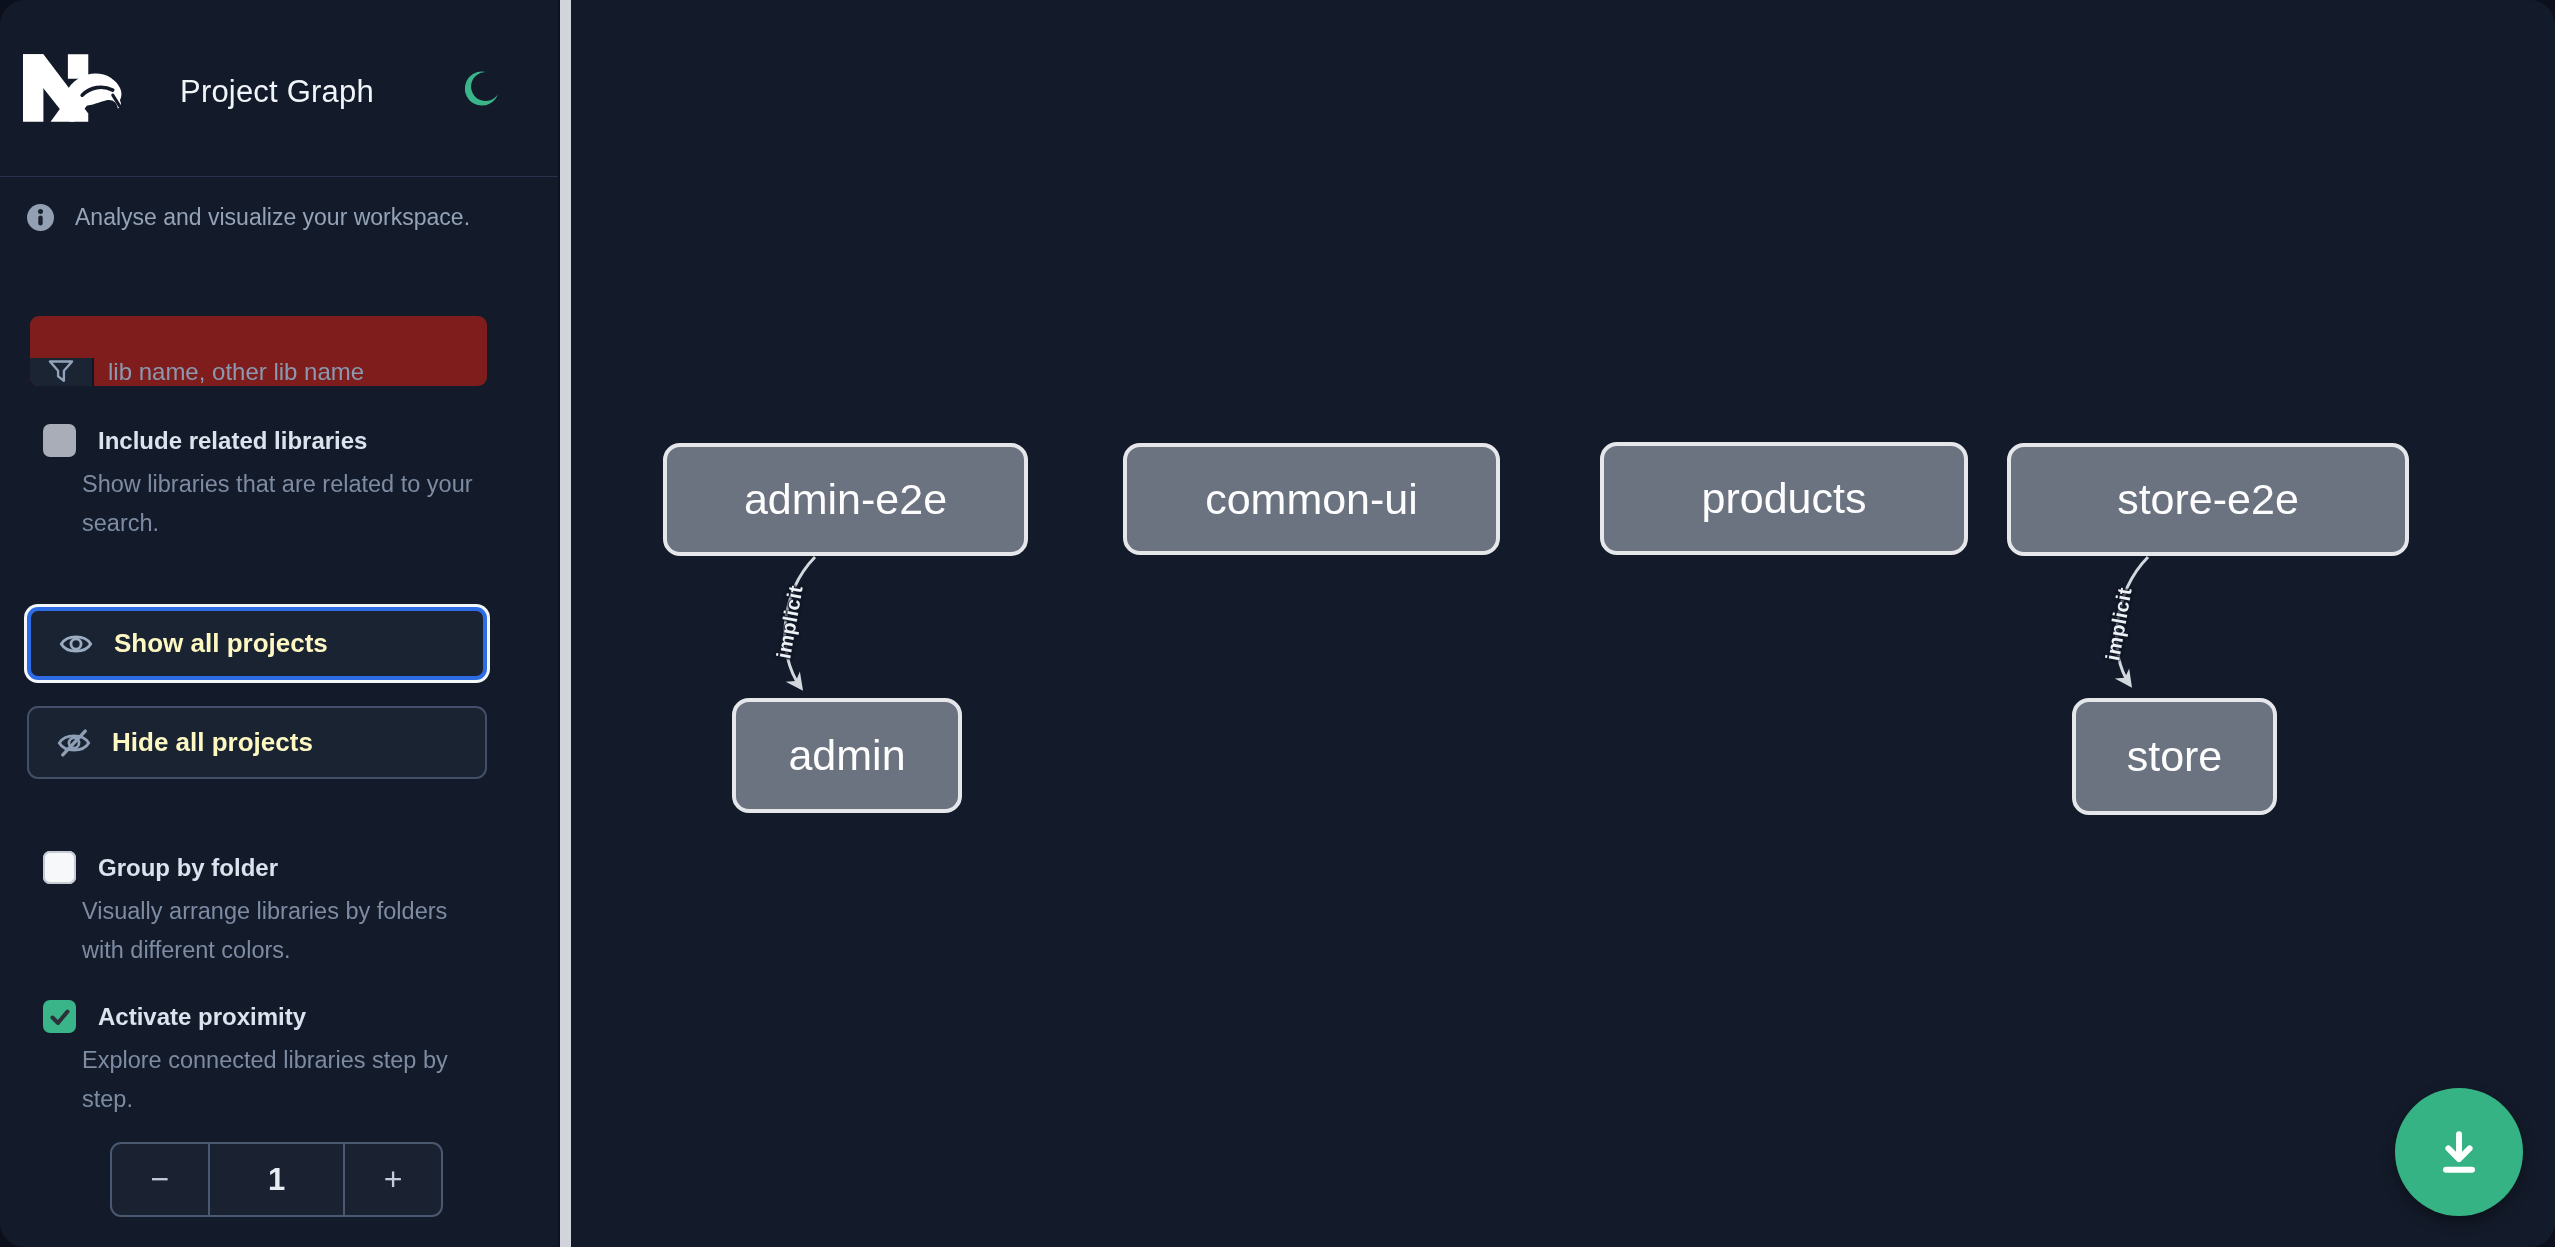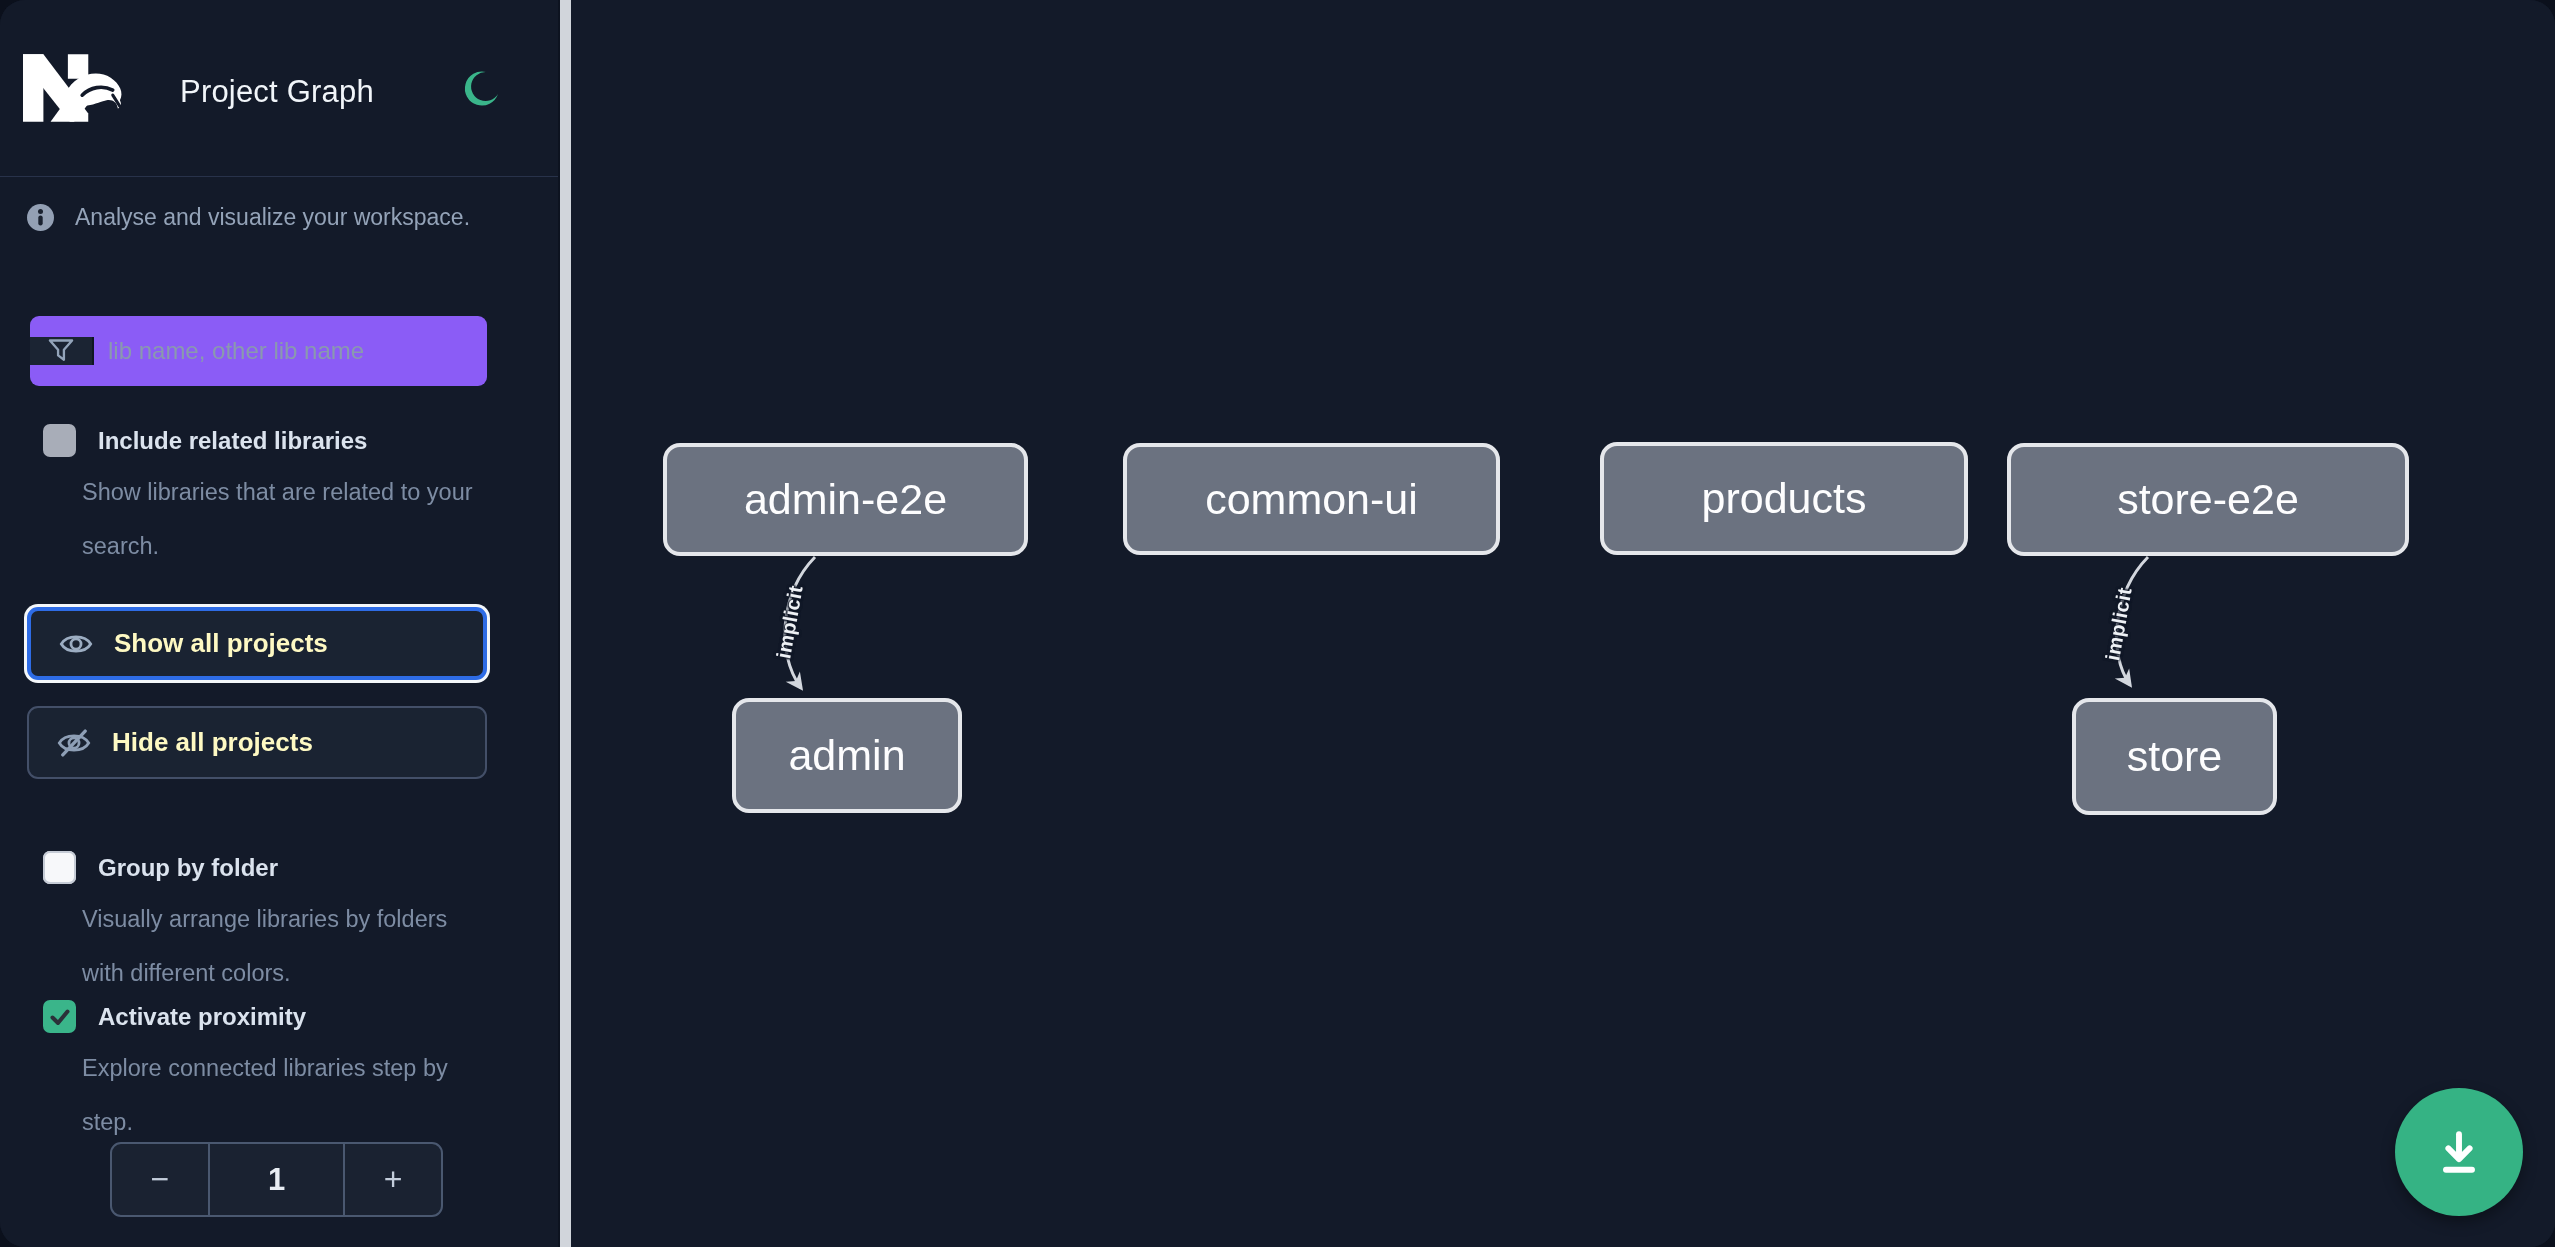--- a/index.html
+++ b/index.html
@@ -13,33 +13,33 @@
 
   #header{position:absolute;left:0;top:0;width:558px;height:177px;border-bottom:1px solid #28324a;}
   #nx-logo{position:absolute;left:23px;top:54px;width:102px;height:68px;}
   #app-title{position:absolute;left:180px;top:74px;font-size:31px;font-weight:500;color:#f1f5f9;letter-spacing:.2px;}
   #theme-toggle{position:absolute;left:458px;top:68px;width:44px;height:44px;cursor:pointer;}
 
   #tagline-row{position:absolute;left:27px;top:204px;display:flex;align-items:flex-end;}
   #info-icon{width:27px;height:27px;flex:0 0 auto;}
   #tagline{margin-left:21px;font-size:23px;color:#94a3b8;}
 
-  #search{position:absolute;left:30px;top:316px;width:457px;height:70px;background:#8b5cf6;border-radius:9px;display:flex;align-items:center;overflow:hidden;}
+  #search{position:absolute;left:30px;top:316px;width:457px;height:70px;background:#7f1d1d;border-radius:9px;display:flex;align-items:flex-end;overflow:hidden;}
   #search-icon-cell{width:64px;display:flex;align-items:center;justify-content:center;border-right:2px solid #0f1624;background:#1b2433;}
   #search-input{flex:1;background:transparent;border:none;outline:none;padding:0 0 0 14px;font-size:24px;color:#dbe3ee;}
   #search-input::placeholder{color:#8a99af;opacity:1;}
 
   .toggle-row{position:absolute;left:27px;width:500px;}
   .toggle-head{display:flex;align-items:center;padding-left:16px;}
   .checkbox{width:33px;height:33px;border-radius:7px;flex:0 0 auto;cursor:pointer;display:flex;align-items:center;justify-content:center;}
   .checkbox.gray{background:#a8adb8;}
   .checkbox.white{background:#f7f8fa;box-shadow:inset 0 0 0 2px #c6ccd6;}
   .checkbox.green{background:#3ab58a;}
   .toggle-label{margin-left:22px;font-size:24px;font-weight:600;color:#dbe3ee;cursor:pointer;}
-  .toggle-desc{margin:8px 0 0 55px;width:408px;font-size:23.5px;line-height:54px;color:#7d8ca3;}
+  .toggle-desc{margin:8px 0 0 55px;width:408px;font-size:23.5px;line-height:39px;color:#7d8ca3;}
   #toggle-related{top:424px;}
   #toggle-folder{top:851px;}
   #toggle-proximity{top:1000px;}
 
   .side-btn{position:absolute;left:27px;width:460px;height:73px;border-radius:11px;background:#1a2332;display:flex;align-items:center;cursor:pointer;}
   #show-all-btn{top:607px;border:4px solid #2e6ce6;box-shadow:0 0 0 3px #f4f7fa;}
   #hide-all-btn{top:706px;border:2px solid #434f68;}
   .side-btn .btn-icon{margin-left:26px;width:38px;height:28px;flex:0 0 auto;}
   .side-btn .btn-label{margin-left:19px;font-size:26px;font-weight:600;color:#fef9c3;}
 

